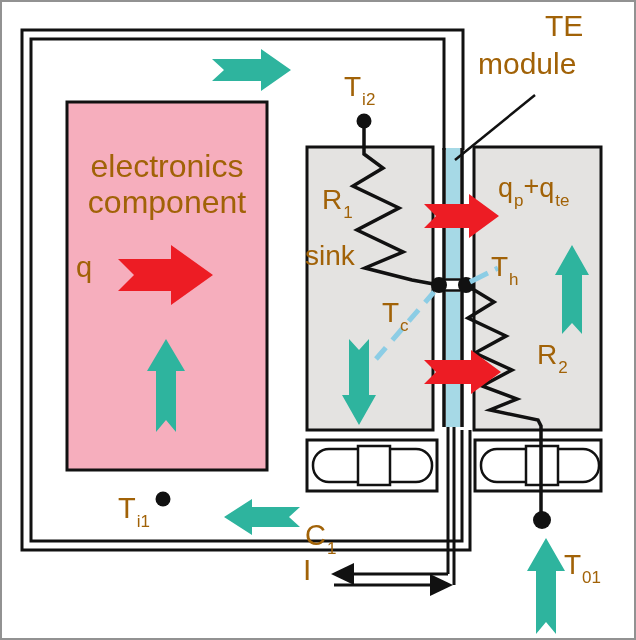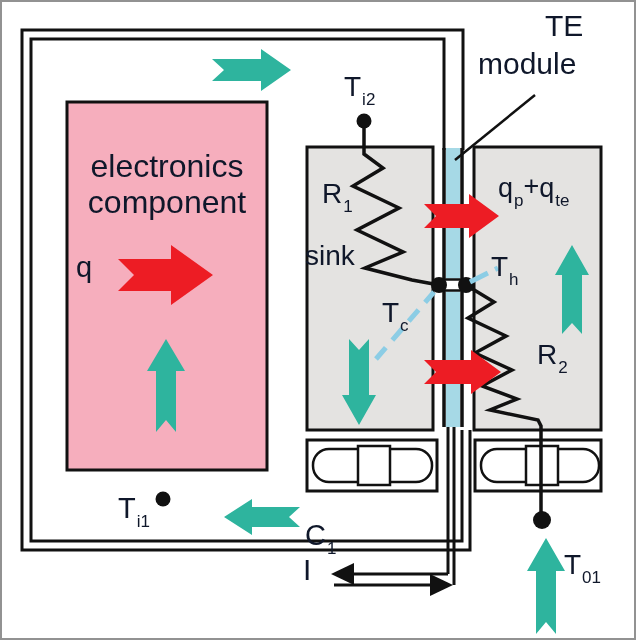--- a/index.html
+++ b/index.html
@@ -2,21 +2,21 @@
 <html style="--c-line: #111111; --c-teal: #2eb49e; --c-red: #ed1c24; --c-pink: #f6aebd; --c-gray: #e4e3e1; --c-teblue: #a6d9e6; --c-dashblue: #8ccde5; --c-frame: #929292; --c-bg: #ffffff;"><head>
 <meta charset="utf-8">
 <style>
   html,body{margin:0;padding:0;}
   #stage{
     position:relative;width:636px;height:640px;background:#fff;
     border:2px solid #929292;box-sizing:border-box;overflow:hidden;
     font-family:"Liberation Sans",sans-serif;
   }
   #diagram-svg{position:absolute;left:0;top:0;}
-  .lbl{position:absolute;color:#0f172a;white-space:nowrap;line-height:1.05;}
+  .lbl{position:absolute;color:#a16207;white-space:nowrap;line-height:1.05;}
   .m{font-size:28px;}
   .s{font-size:17px;font-weight:400;position:relative;top:9px;margin-left:1px;}
   .op{font-size:27px;position:relative;top:-2px;}
   .blk{line-height:36px;font-size:32px;}
   
   .ln{stroke:var(--c-line);fill:none;}
   .teal{fill:var(--c-teal);}
   .red{fill:var(--c-red);}
 </style>
 </head>
@@ -96,21 +96,21 @@
 
   <div class="lbl" style="left:74px;top:250px;font-size:29px;">q</div>
 
   <div class="lbl" style="left:543px;top:8px;font-size:30px;">TE</div>
   <div class="lbl" style="left:476px;top:46px;font-size:30px;">module</div>
 
   <div class="lbl" style="left:342px;top:70px;">
     <span class="m">T</span><span class="s">i2</span>
   </div>
 
-  <div class="lbl" style="left:320px;top:177px;">
+  <div class="lbl" style="left:320px;top:183px;">
     <span class="m">R</span><span class="s">1</span>
   </div>
 
   <div class="lbl" style="left:303px;top:235px;font-size:28px;line-height:37px;">
     <div>sink</div>
   </div>
 
   <div class="lbl" style="left:380px;top:296px;">
     <span class="m">T</span><span class="s">c</span>
   </div>

